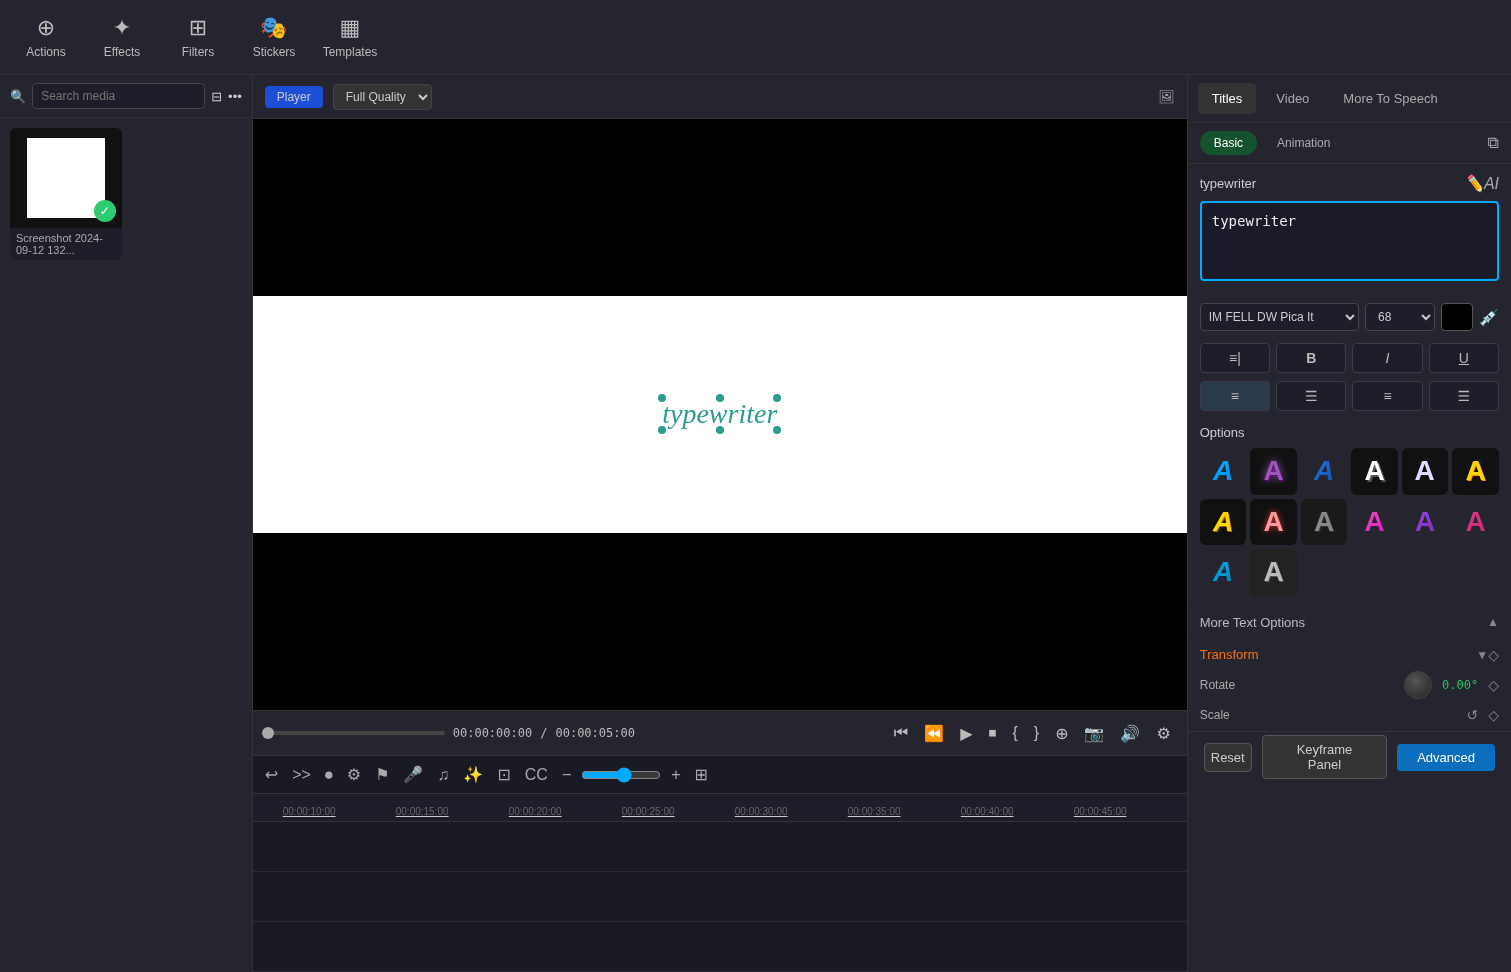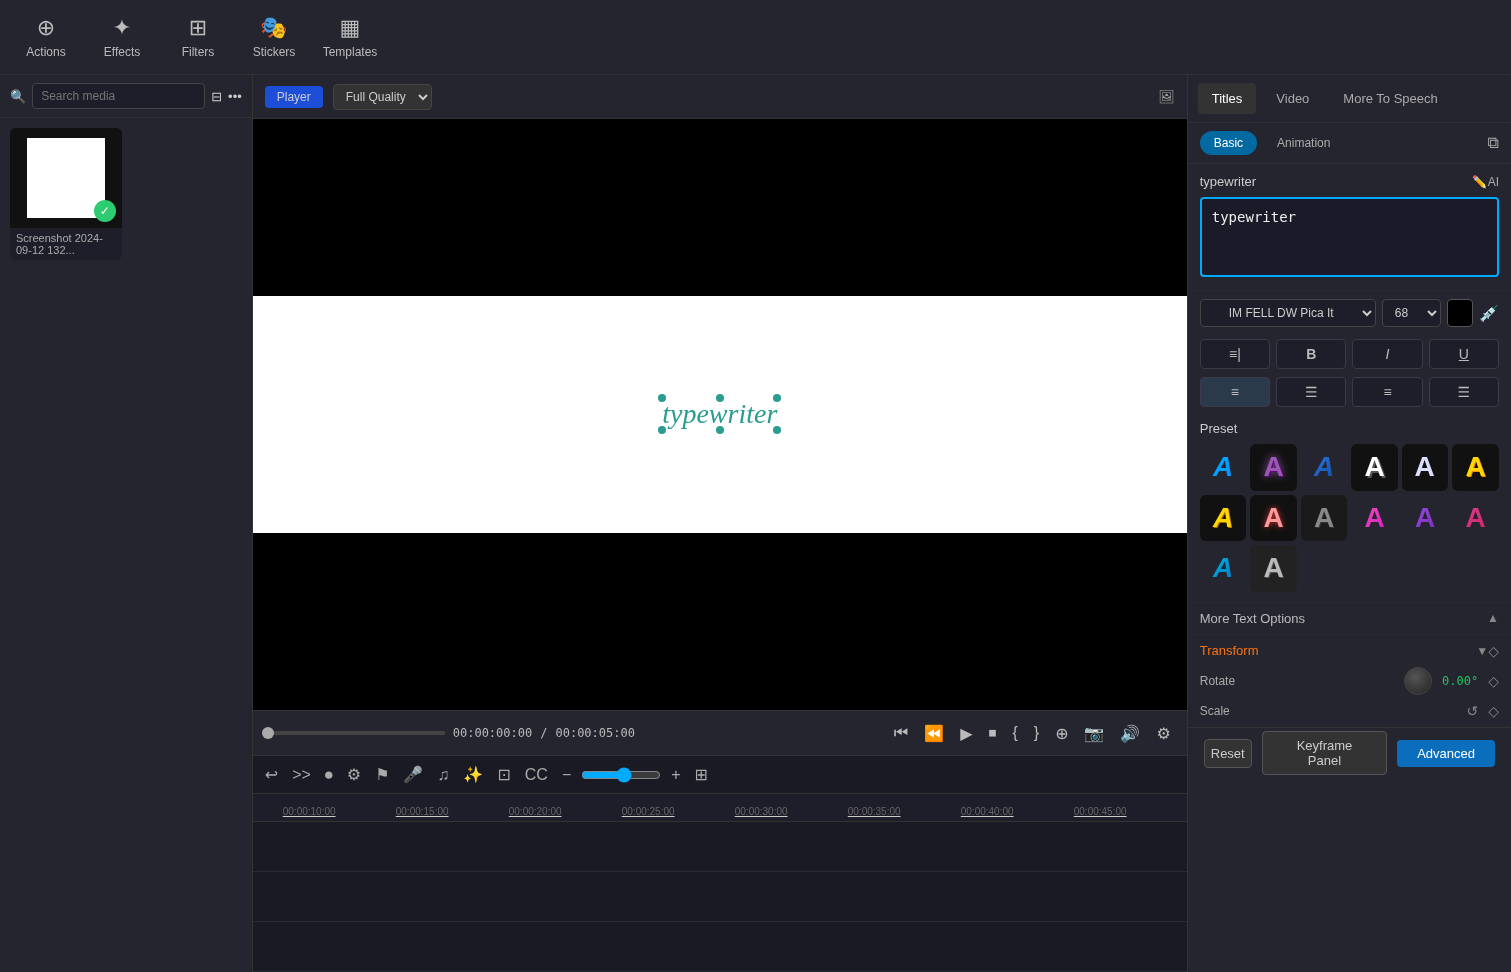--- a/index.html
+++ b/index.html
@@ -359,21 +359,21 @@
     .sub-tab {
       padding: 5px 14px;
       cursor: pointer;
       color: #aaa;
       border-radius: 16px;
       font-size: 12px;
       background: transparent;
       border: none;
     }
     .sub-tab.active {
-      background: #0369a1;
+      background: #14532d;
       color: white;
     }
     .panel-icon-btn {
       margin-left: auto;
       background: none;
       border: none;
       color: #aaa;
       font-size: 16px;
       cursor: pointer;
     }
@@ -390,22 +390,23 @@
     }
     .text-title {
       font-size: 13px;
       color: #ccc;
       flex: 1;
     }
     .ai-btn {
       background: none;
       border: none;
       color: #aaa;
-      font-size: 12px;
-      cursor: pointer;
+      font-size: 16px;
+      cursor: pointer;
+      font-style: italic;
     }
     .text-editor {
       width: 100%;
       background: #1a1a28;
       border: 2px solid #0af;
       border-radius: 4px;
       color: #eee;
       padding: 10px;
       font-size: 14px;
       resize: none;
@@ -418,21 +419,21 @@
       display: flex;
       align-items: center;
       padding: 8px 12px;
       gap: 6px;
       border-top: 1px solid #2a2a35;
     }
     .font-select {
       background: #1e1e2a;
       border: 1px solid #444;
       color: #ccc;
-      padding: 5px 24px;
+      padding: 5px 4px;
       border-radius: 4px;
       font-size: 12px;
       cursor: pointer;
       flex: 1;
     }
     .size-select {
       background: #1e1e2a;
       border: 1px solid #444;
       color: #ccc;
       padding: 5px 8px;
@@ -828,21 +829,21 @@
     </div>
 
     <div class="align-row">
       <button class="align-btn active">≡</button>
       <button class="align-btn">☰</button>
       <button class="align-btn">≡</button>
       <button class="align-btn">☰</button>
     </div>
 
     <div class="preset-section">
-      <div class="preset-title">Preset</div>
+      <div class="preset-title">Options</div>
       <div class="preset-grid" id="preset-grid">
       <div class="preset-item" style="background: linear-gradient(135deg, rgb(0, 191, 255) 0%, rgb(0, 127, 255) 100%) text rgb(17, 17, 17); -webkit-text-fill-color: transparent; font-style: italic;">A</div>
           <div class="preset-item" style="background: rgb(17, 17, 17); color: rgb(155, 89, 182); text-shadow: rgb(106, 0, 128) 1px 1px 0px, rgb(155, 89, 182) 0px 0px 8px;">A</div>
           <div class="preset-item" style="background: linear-gradient(135deg, rgb(58, 134, 255), rgb(2, 62, 138)) text rgb(17, 17, 17); -webkit-text-fill-color: transparent; font-style: italic;">A</div>
           <div class="preset-item" style="background: rgb(17, 17, 17); color: rgb(255, 255, 255); text-shadow: rgb(85, 85, 85) 2px 2px 0px;">A</div>
           <div class="preset-item" style="background: rgb(17, 17, 17); color: rgb(221, 221, 255); letter-spacing: 1px;">A</div>
           <div class="preset-item" style="background: rgb(17, 17, 17); color: rgb(255, 215, 0); text-shadow: rgb(255, 140, 0) 1px 1px 0px;">A</div>
           <div class="preset-item" style="background: rgb(17, 17, 17); color: rgb(255, 215, 0); font-style: italic; text-shadow: rgb(170, 102, 0) 1px 1px 0px;">A</div>
           <div class="preset-item" style="background: rgb(17, 17, 17); color: rgb(255, 153, 153); text-shadow: rgb(204, 51, 51) 0px 0px 6px;">A</div>
           <div class="preset-item" style="background: rgb(26, 26, 26); color: rgb(136, 136, 136); text-shadow: rgb(51, 51, 51) 1px 1px 0px;">A</div>

